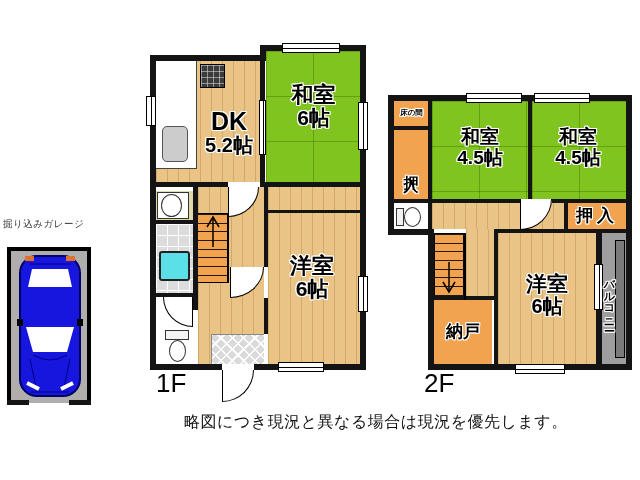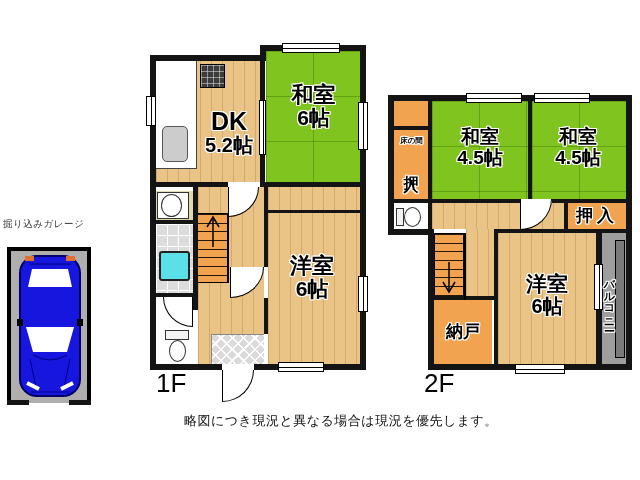--- a/index.html
+++ b/index.html
@@ -182,21 +182,21 @@
     <div class="win v" style="left:594px;top:264px;width:9px;height:46px;"></div>
     <div class="win h" style="left:515px;top:364px;width:50px;height:10px;"></div>
 
     <div class="door door-br" style="left:520px;top:199px;width:32px;height:31px;"></div>
 
     <svg class="arrow" style="left:441px;top:260px;" width="16" height="34" viewBox="0 0 16 34">
       <line x1="8" y1="2" x2="8" y2="30" stroke="#000" stroke-width="1.5"></line>
       <path d="M2,22 L8,32 L14,22" fill="none" stroke="#000" stroke-width="1.5"></path>
     </svg>
 
-    <div class="rlabel" style="left:394px;top:101px;width:35px;height:25px;margin-top:28px;">
+    <div class="rlabel" style="left:394px;top:101px;width:35px;height:25px;">
       <span style="font-size:7.5px;letter-spacing:0;">床の間</span>
     </div>
     <div class="rlabel vtext" style="left:394px;top:132px;width:34px;height:66px;">
       <span style="font-size:15px;">押入</span>
     </div>
     <div class="rlabel" style="left:440px;top:118px;width:80px;height:60px;">
       <span style="font-size:19px;">和室</span>
       <span style="font-size:19px;">4.5帖</span>
     </div>
     <div class="rlabel" style="left:538px;top:118px;width:80px;height:60px;">
@@ -212,15 +212,15 @@
     <div class="rlabel" style="left:498px;top:258px;width:98px;height:74px;">
       <span style="font-size:21px;">洋室</span>
       <span style="font-size:20px;">6帖</span>
     </div>
     <div class="rlabel vtext" style="left:600px;top:238px;width:17px;height:122px;">
       <span style="font-size:11px;letter-spacing:1px;">バルコニー</span>
     </div>
     <div class="floor-tag" style="left:424px;top:368px;">2F</div>
   </div>
 
-  <div style="position:absolute;left:184px;top:412px;font-size:13px;color:var(--c-text,#111);letter-spacing:.5px;">略図につき現況と異なる場合は現況を優先します。</div>
+  <div style="position:absolute;left:184px;top:412px;font-size:16px;color:var(--c-text,#111);letter-spacing:.5px;">略図につき現況と異なる場合は現況を優先します。</div>
 
 </div>
 
 </body></html>

